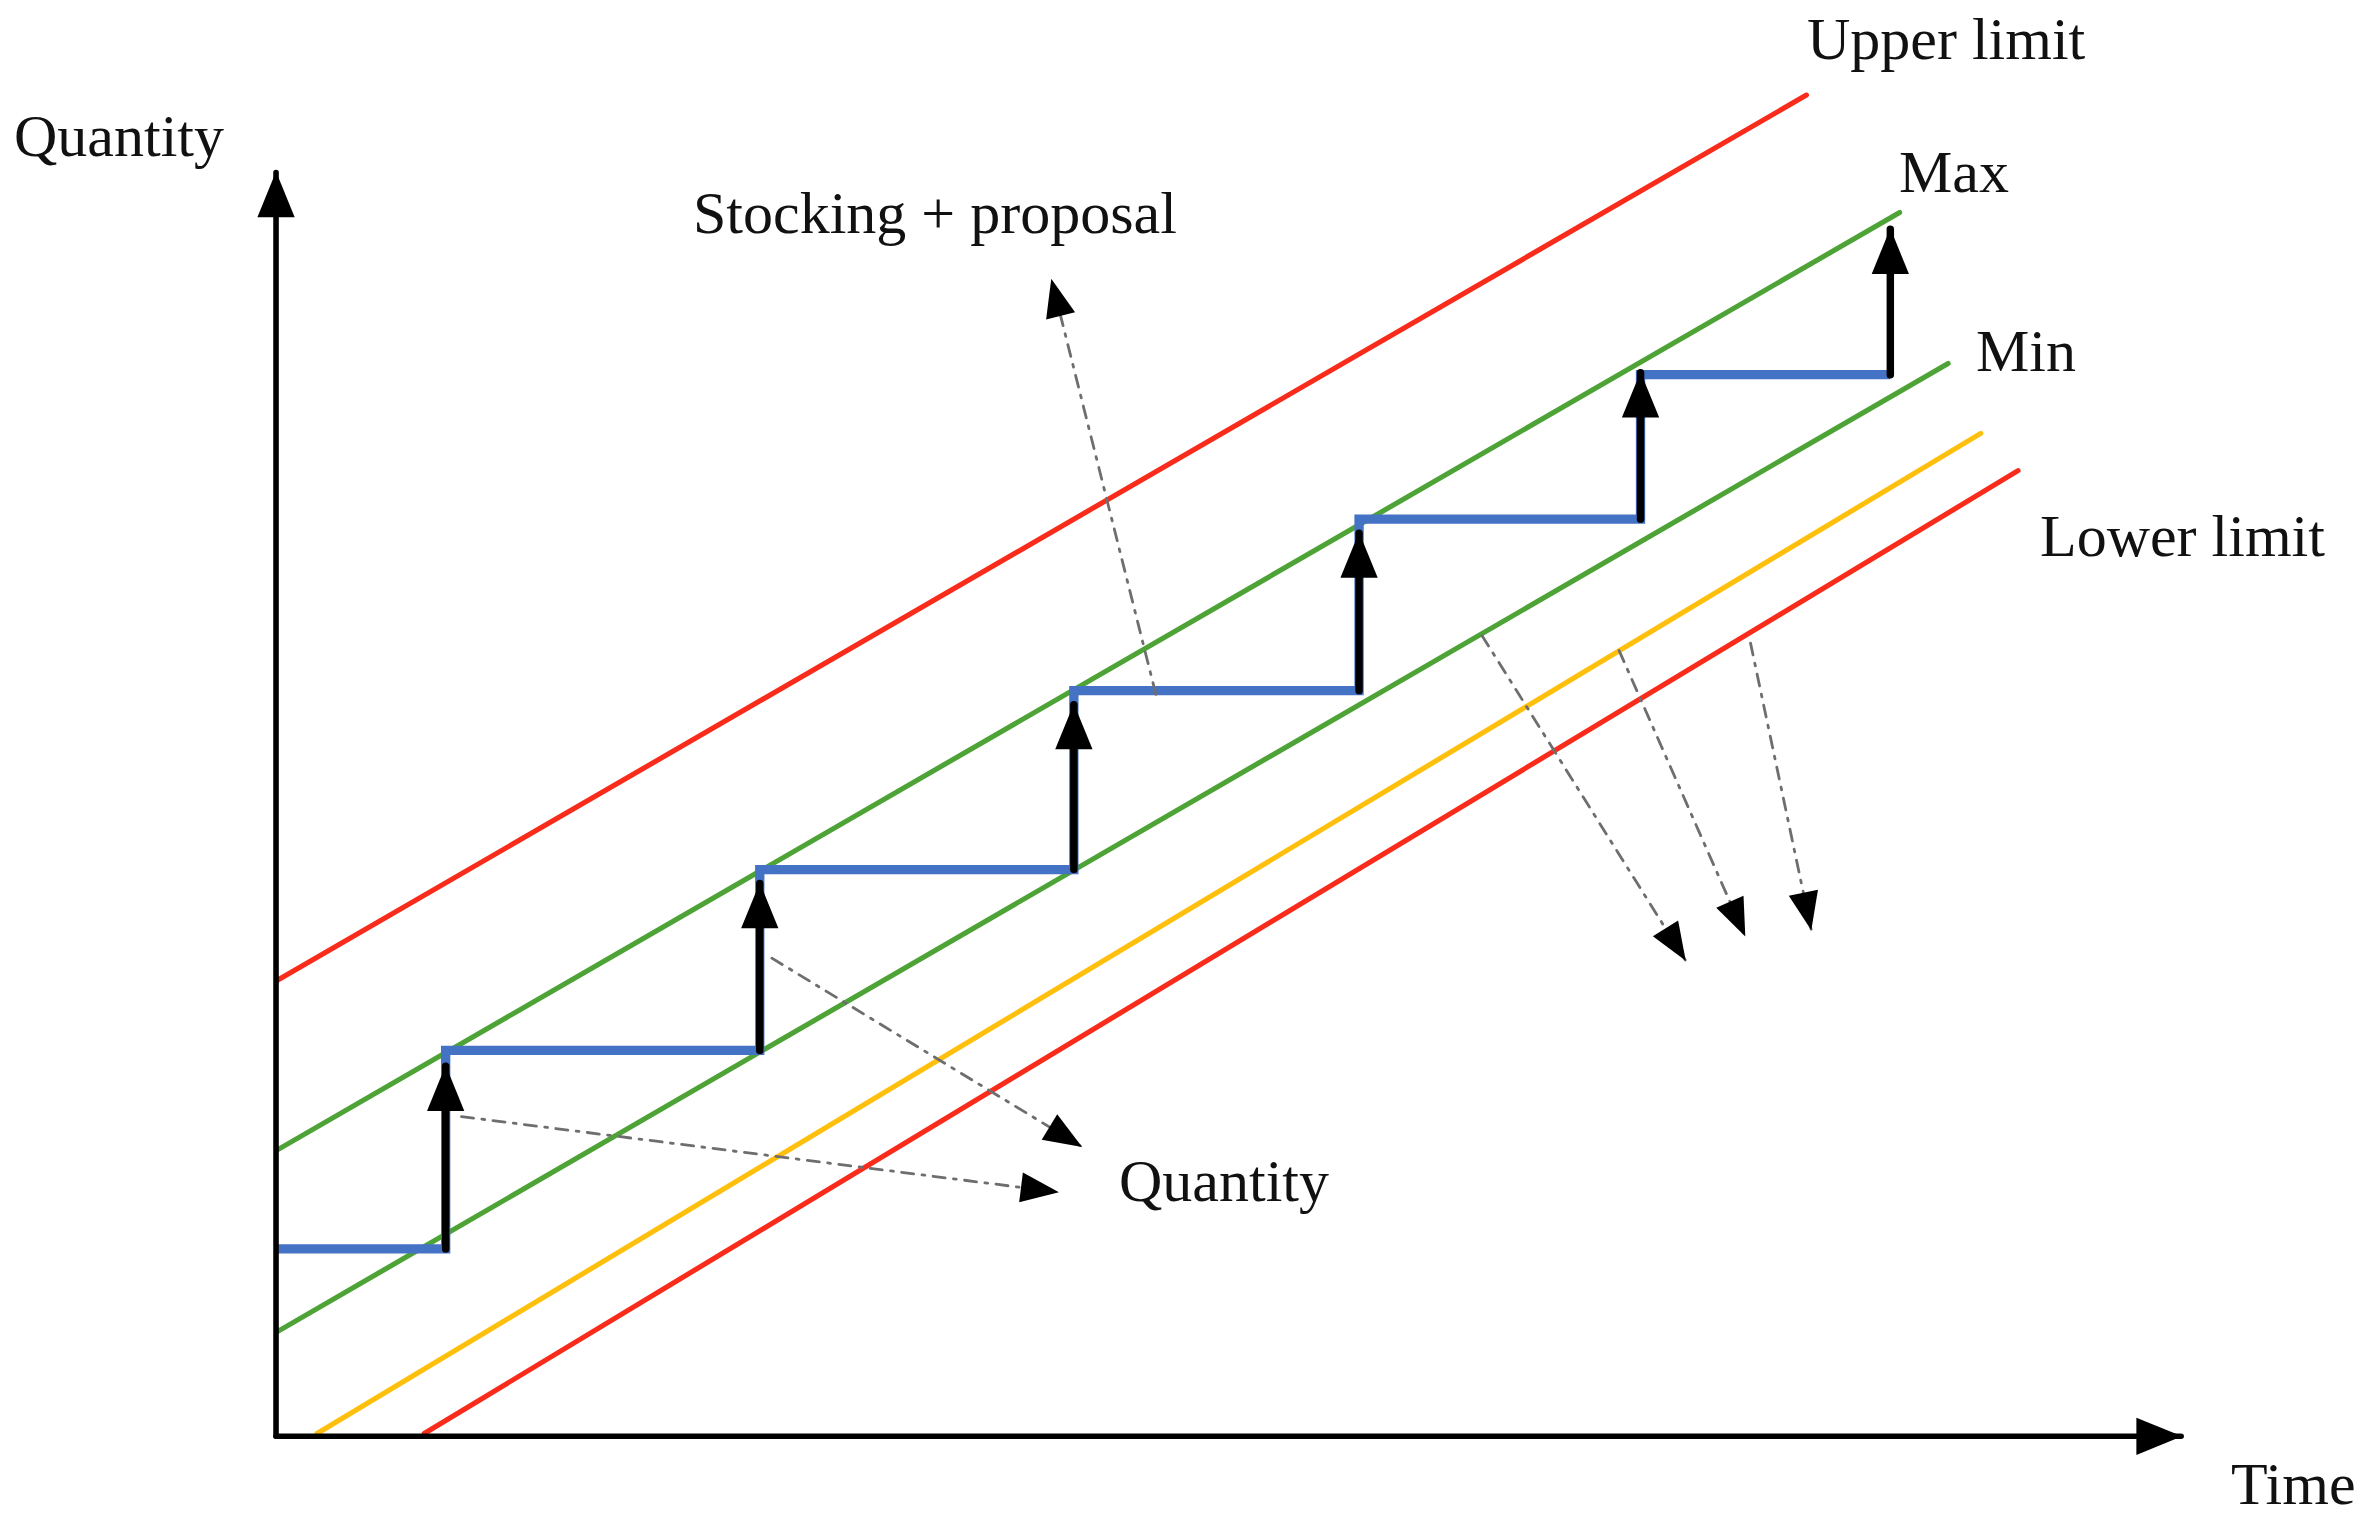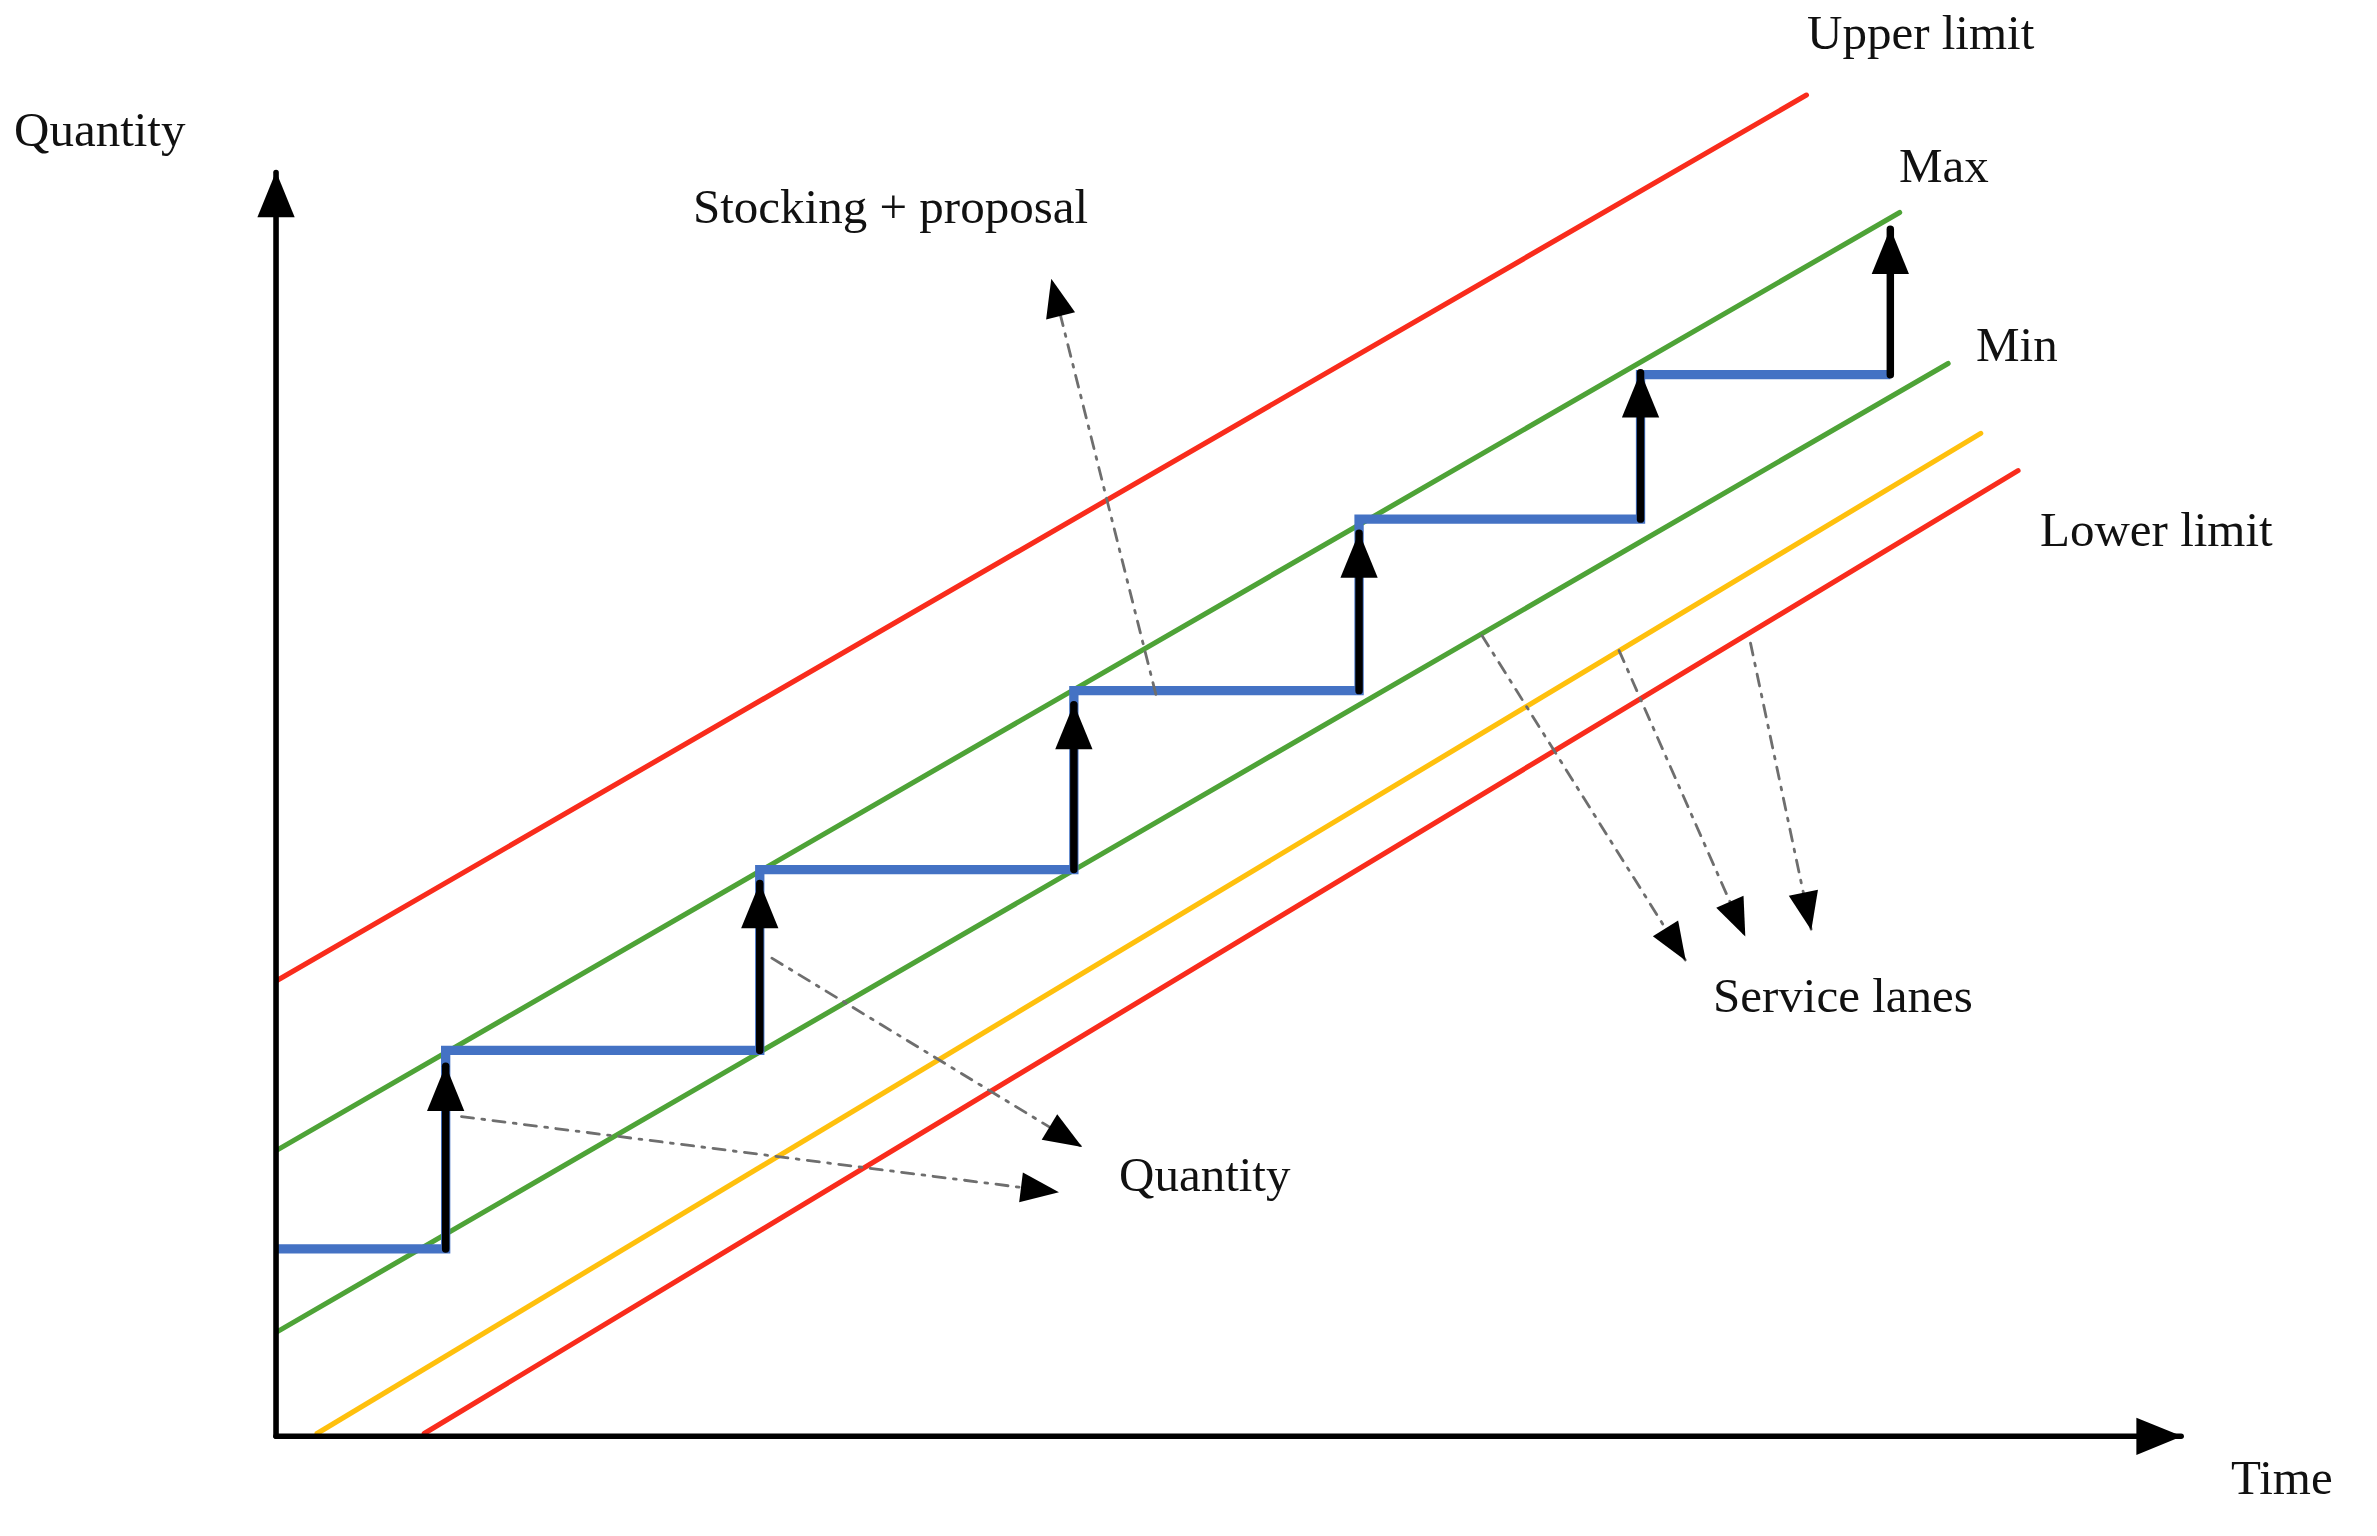--- a/index.html
+++ b/index.html
@@ -6,21 +6,21 @@
   .stage{
     position:relative;
     width:2377px;height:1536px;
     background:#ffffff;
     overflow:hidden;
     font-family:"Liberation Serif", serif;
   }
   #figure-svg{position:absolute;left:0;top:0;width:2377px;height:1536px;}
   .lbl{
     position:absolute;
-    font-size:49px;
+    font-size:60px;
     line-height:1.12;
     color:#111111;
     white-space:nowrap;
     font-family:"Liberation Serif", serif;
   }
   #lbl-quantity {left:14px;   top:103px;}
   #lbl-upper    {left:1807px; top:5.6px;}
   #lbl-max      {left:1899px; top:139px;}
   #lbl-min      {left:1976px; top:272px;margin-top:46px;}
   #lbl-lower    {left:2040px; top:481px;margin-top:22px;}
@@ -65,17 +65,16 @@
       <line x1="296" y1="1541" x2="2340" y2="1541" stroke="#000000" stroke-width="6" stroke-linecap="round" marker-end="url(#head-big)"></line>
     </svg>
 
   <div class="lbl" id="lbl-quantity">Quantity</div>
   <div class="lbl" id="lbl-upper">Upper limit</div>
   <div class="lbl" id="lbl-max">Max</div>
   <div class="lbl" id="lbl-min">Min</div>
   <div class="lbl" id="lbl-lower">Lower limit</div>
   <div class="lbl" id="lbl-stocking">Stocking + proposal</div>
   <div class="lbl" id="lbl-proposals">Quantity</div>
-  <div class="lbl" id="lbl-service">Service lanes</div>
   <div class="lbl" id="lbl-time">Time</div>
 
 </div>
 
 
 </body></html>

